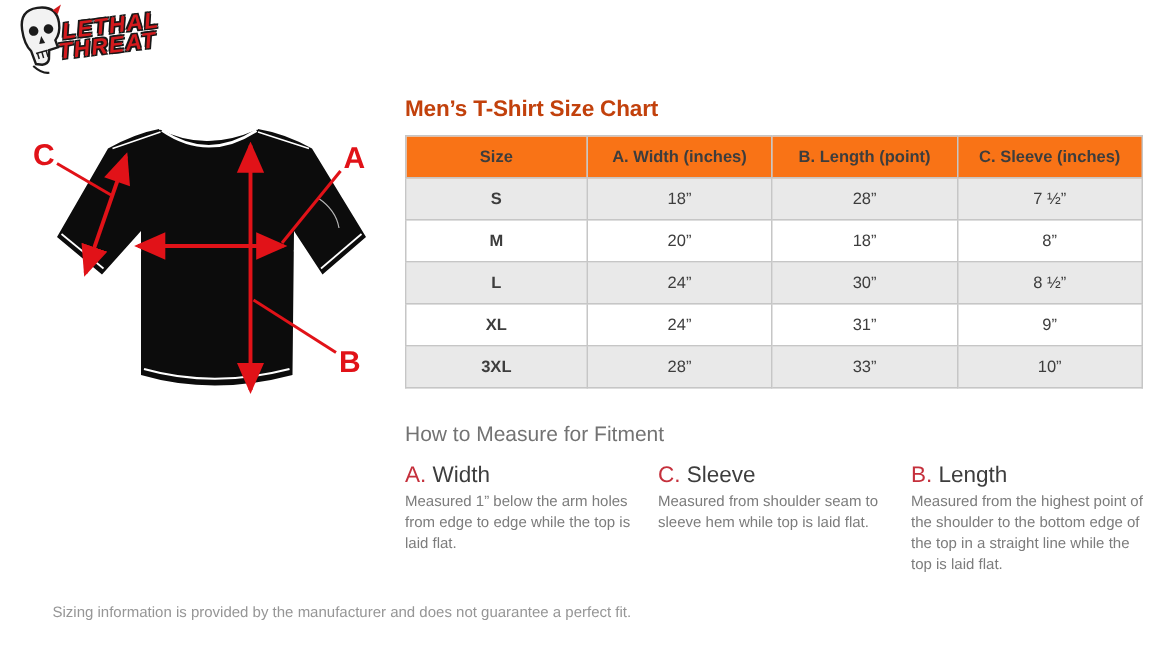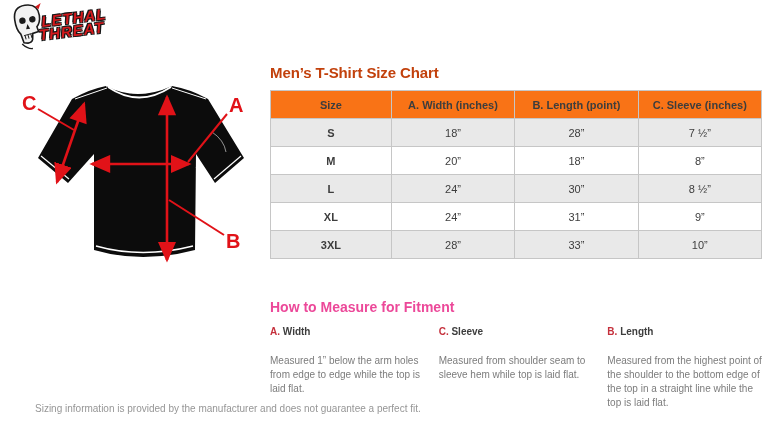--- a/index.html
+++ b/index.html
@@ -24,24 +24,24 @@
   .content { position:absolute; left:270px; top:64px; width:492px; }
   .chart-title { font-size:15px; font-weight:700; color:#c2410c; margin-bottom:9px; letter-spacing:-0.1px; }
 
   table.size-chart { border-collapse:collapse; width:100%; table-layout:fixed; font-size:11px; color:#3d3d3d; }
   table.size-chart th, table.size-chart td { border:1px solid #c6c6c6; text-align:center; height:28px; vertical-align:middle; }
   table.size-chart th { background:#f97316; font-weight:700; }
   table.size-chart col.c-size { width:24.6%; }
   table.size-chart tbody tr:nth-child(odd) td { background:#e9e9e9; }
   table.size-chart td.size-cell { font-weight:700; }
 
-  .measure-title { font-size:14px; font-weight:700; color:#ec4899; margin:40px 0 11px; }
+  .measure-title { font-size:14px; font-weight:400; color:#737373; margin:22px 0 11px; }
   .measure-row { display:flex; gap:14px; }
   .measure-col { width:159px; }
-  .m-head { font-size:10px; font-weight:700; color:#3d3d3d; margin-bottom:17px; }
+  .m-head { font-size:15px; font-weight:400; color:#3d3d3d; margin-bottom:3px; }
   .m-letter { color:#c5303c; }
   .m-desc { font-size:10px; line-height:1.4; color:#7c7c7c; }
 
   
   .footer { position:absolute; left:8px; top:401px; font-size:10px; line-height:1.5; color:#969696;margin-left:27px; }
 </style>
 </head>
 <body>
 
 <div class="page">

